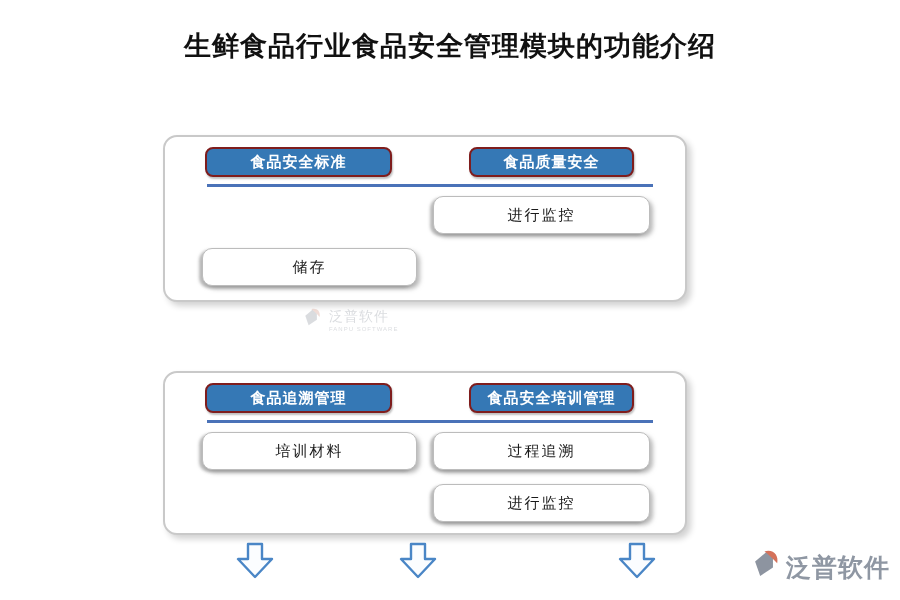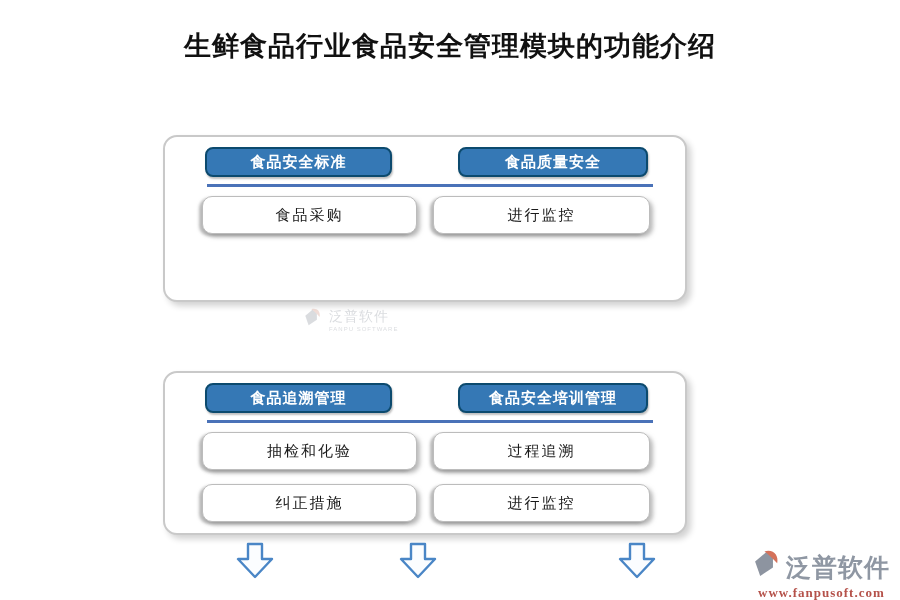--- a/index.html
+++ b/index.html
@@ -25,29 +25,29 @@
     border-radius: 14px;
     box-shadow: 4px 4px 6px rgba(0,0,0,0.18);
   }
   .panel-1 { top: 135px; height: 167px; }
   .panel-2 { top: 371px; height: 164px; }
 
   
   .hbtn {
     position: absolute; top: 10px; height: 30px;
     background: #3578b5;
-    border: 2px solid #0c4a6e;
+    border: 2px solid #7f1d1d;
     border-radius: 8px;
     color: #ffffff; font-weight: bold; font-size: 15px;
     display: flex; align-items: center; justify-content: center;
     box-shadow: 1px 2px 2px rgba(0,0,0,0.25);
     letter-spacing: 1px;
   }
   .hbtn.left  { left: 40px;  width: 187px; }
-  .hbtn.right { left: 293px; width: 190px; }
+  .hbtn.right { left: 304px; width: 165px; }
 
   
   .divider {
     position: absolute; top: 47px; left: 42px; width: 446px; height: 3px;
     background: #4a72b8;
   }
 
   
   .item {
     position: absolute; height: 38px;
@@ -98,44 +98,43 @@
 <body>
 
 <div class="page">
 
   <h1 class="title">生鲜食品行业食品安全管理模块的功能介绍</h1>
 
   <section class="panel panel-1">
     <div class="hbtn left">食品安全标准</div>
     <div class="hbtn right">食品质量安全</div>
     <div class="divider"></div>
-    <div class="item row1 col1">食品采购</div>
     <div class="item row1 col2">进行监控</div>
+    <div class="item row2 col1">储存</div>
   </section>
 
   <div class="center-watermark">
     <span>
       <svg width="22" height="24" viewBox="0 0 40 40">
         <path d="M6,16 L19,5 L27,9 L27,23 L12,33 Z" fill="#5a6372"></path>
         <path d="M17,4 C28,1 34,9 32,18 C26,11 21,7 17,4 Z" fill="#c06a50"></path>
       </svg>
     </span>
     <span class="wm-text">
       <span class="wm-brand">泛普软件</span>
       <span class="wm-sub">FANPU SOFTWARE</span>
     </span>
   </div>
 
   <section class="panel panel-2">
     <div class="hbtn left">食品追溯管理</div>
     <div class="hbtn right">食品安全培训管理</div>
     <div class="divider"></div>
-    <div class="item row1 col1">抽检和化验</div>
+    <div class="item row1 col1">培训材料</div>
     <div class="item row1 col2">过程追溯</div>
-    <div class="item row2 col1">纠正措施</div>
     <div class="item row2 col2">进行监控</div>
   </section>
 
   <span class="arrow arrow-1">
     <svg width="40" height="38" viewBox="0 0 40 38">
       <polygon points="13,2 27,2 27,17 37,17 20,35 3,17 13,17" fill="#fbfdff" stroke="#4a86c6" stroke-width="2.4" stroke-linejoin="round"></polygon>
     </svg>
   </span>
   <span class="arrow arrow-2">
     <svg width="40" height="38" viewBox="0 0 40 38">
@@ -151,16 +150,15 @@
   <div class="footer-logo">
     <div class="row">
       <span>
         <svg width="34" height="36" viewBox="0 0 40 40">
           <path d="M6,16 L19,5 L27,9 L27,23 L12,33 Z" fill="#8d94a0"></path>
           <path d="M17,4 C28,1 34,9 32,18 C26,11 21,7 17,4 Z" fill="#d4715a"></path>
         </svg>
       </span>
       <span class="brand-name">泛普软件</span>
     </div>
-    <div class="brand-url">www.fanpusoft.com</div>
   </div>
 
 </div>
 
 </body></html>

